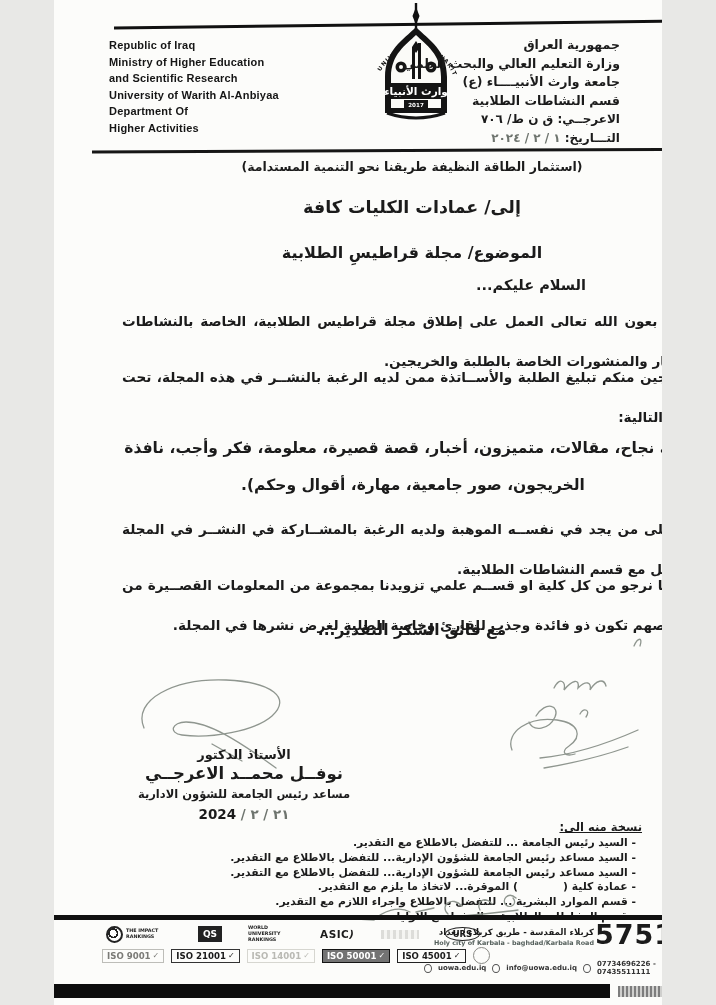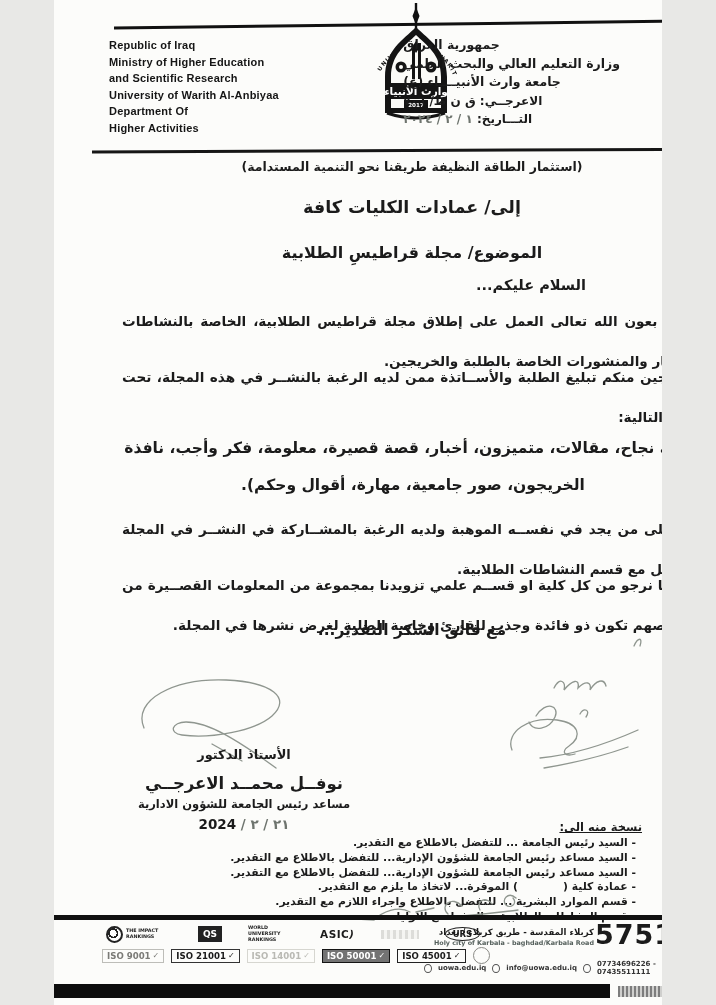--- a/index.html
+++ b/index.html
@@ -3,21 +3,21 @@
 <meta charset="utf-8">
 <style>
   html,body{margin:0;padding:0;background:#e8e8e6;}
   .page{position:relative;width:608px;height:1005px;margin:0 auto;background:#fcfcfa;
         overflow:hidden;font-family:"DejaVu Sans",sans-serif;color:#1b1b1b;}
   
   .topline{position:absolute;top:23px;left:60px;width:584px;height:3px;background:#111;transform:rotate(-0.7deg);}
   .hdr-en{position:absolute;left:55px;top:37px;font-family:"Liberation Sans","DejaVu Sans",sans-serif;
           font-size:11px;font-weight:600;line-height:16.5px;letter-spacing:.2px;color:#151515;}
   .hdr-en .strong{font-weight:800;}
-  .hdr-ar{position:absolute;right:42px;top:36px;direction:rtl;text-align:left;
+  .hdr-ar{position:absolute;right:42px;top:36px;direction:rtl;text-align:right;
           font-size:12.5px;font-weight:700;line-height:18.5px;}
   .hdr-ar .numline,.hdr-ar .dateline{font-size:12px;}
   .hand{color:#6e746e;font-weight:600;}
   .seal{position:absolute;left:303px;top:1px;width:118px;height:142px;}
   .rule{position:absolute;top:149px;left:38px;width:642px;height:2.5px;background:#161616;transform:rotate(-0.25deg);}
   
   .motto{position:absolute;top:159px;left:0;width:716px;text-align:center;direction:rtl;
          font-size:12.5px;font-weight:700;}
   .h-to{position:absolute;top:197px;left:0;width:716px;text-align:center;direction:rtl;
         font-size:17.5px;font-weight:800;}
@@ -34,21 +34,21 @@
   .closing{position:absolute;top:621px;left:0;width:716px;text-align:center;direction:rtl;
        font-size:15.5px;font-weight:800;}
   
   .hw{position:absolute;pointer-events:none;}
   .hw path{fill:none;stroke:#8f968f;stroke-width:1.3;stroke-linecap:round;}
   .hw-note{left:430px;top:630px;}
   .hw-sign{left:60px;top:668px;}
   .hw-cc{left:252px;top:886px;}
   .sig-block{position:absolute;left:55px;top:747px;width:270px;text-align:center;direction:rtl;}
   .sig-title{font-size:13px;font-weight:700;}
-  .sig-name{font-size:16.5px;font-weight:800;margin-top:12px;}
+  .sig-name{font-size:16.5px;font-weight:800;margin-top:2px;}
   .sig-pos{font-size:11.5px;font-weight:700;margin-top:4px;}
   .sig-date{font-size:13.5px;font-weight:800;margin-top:5px;direction:rtl;}
   
   .cc{position:absolute;right:20px;top:820px;width:440px;direction:rtl;text-align:right;}
   .cc-title{font-size:11.5px;font-weight:800;text-decoration:underline;}
   .cc ul{margin:2px 6px 0 0;padding:0;list-style:none;}
   .cc li{font-size:10.8px;font-weight:700;line-height:14.8px;}
   .cc li::before{content:"- ";}
   
   .thickline{position:absolute;top:915px;left:0;width:628px;height:5px;background:#111;}
@@ -125,20 +125,21 @@
     <text x="59" y="94" text-anchor="middle" font-size="10.5" font-weight="bold" fill="#ffffff" font-family="DejaVu Sans, sans-serif">وارث الأنبياء</text>
     <rect x="47" y="99" width="24" height="8" fill="#141414"></rect>
     <text x="59" y="105.5" text-anchor="middle" font-size="5.6" font-weight="bold" fill="#ffffff" font-family="DejaVu Sans, sans-serif">2017</text>
     <path d="M30,112 q29,10 58,0" stroke="#141414" stroke-width="3" fill="none"></path>
   </svg>
 
   <div class="hdr-ar">
     <div>جمهورية العراق</div>
     <div>وزارة التعليم العالي والبحث العلمي</div>
     <div>جامعة وارث الأنبيــــاء (ع)</div>
+    <div>قسم النشاطات الطلابية</div>
     <div class="numline">
       <span>الاعرجــي:</span>
       <span>ق ن ط/ ٧٠٦</span>
     </div>
     <div class="dateline">
       <span>التـــاريخ:</span>
       <span class="hand">١ / ٢ / ٢٠٢٤</span>
     </div>
   </div>
 

